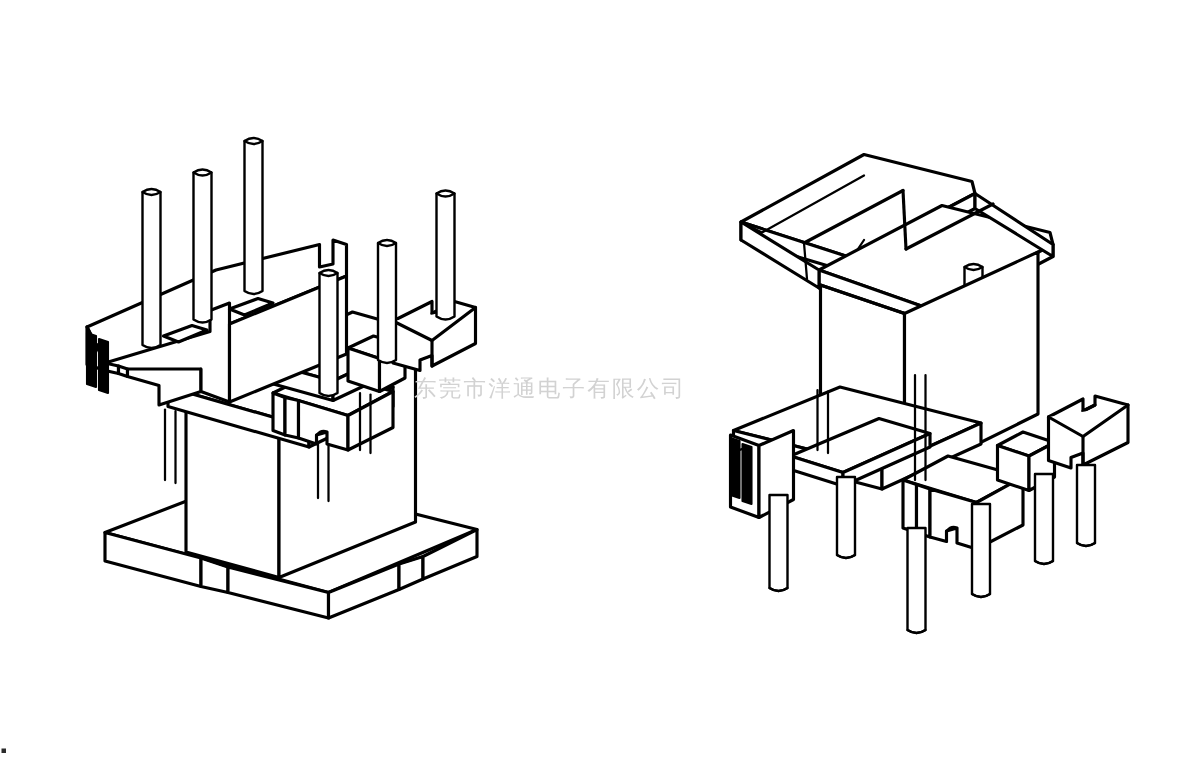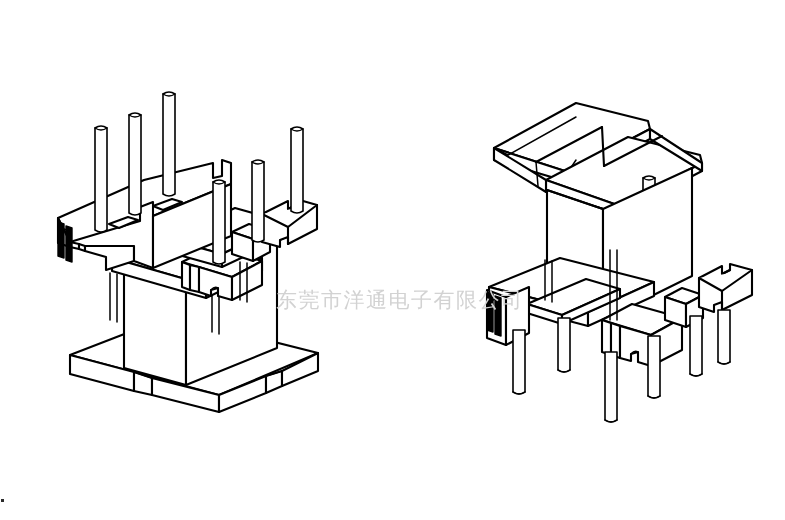--- a/index.html
+++ b/index.html
@@ -33,27 +33,26 @@
     width: 785px;
     height: 520px;
     pointer-events: none;
   }
   #watermark-text {
     position: absolute;
     left: 276px;
     top: 246px;
     width: 250px;
     font-family: "DejaVu Sans", sans-serif;
-    font-size: 21px;
+    font-size: 15px;
     letter-spacing: 1.5px;
     color: #d2d2d2;
     white-space: nowrap;
     line-height: 26px;
     user-select: none;
-    margin-top: 41px;
   }
   #corner-dot {
     position: absolute;
     left: 1px;
     top: 499px;
     width: 3px;
     height: 3px;
     background: #2b2b2b;
   }
 </style>

